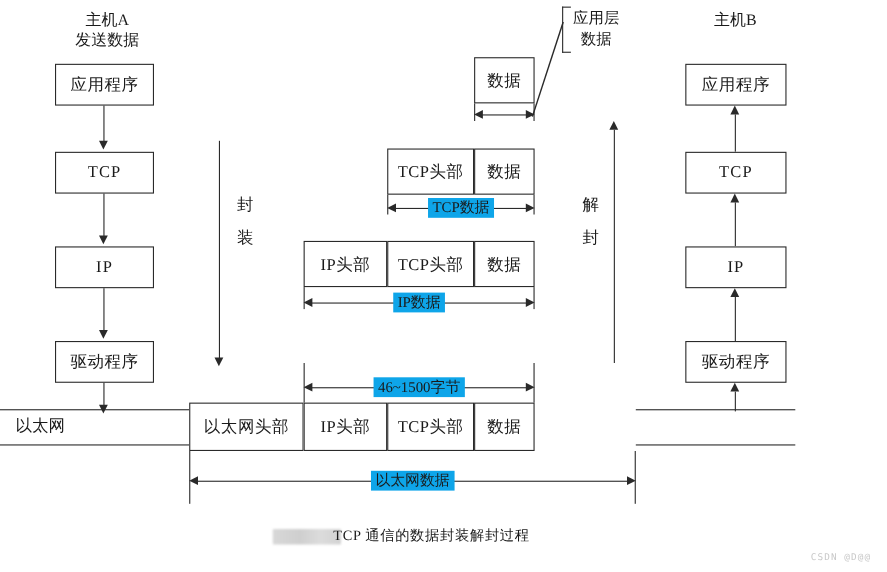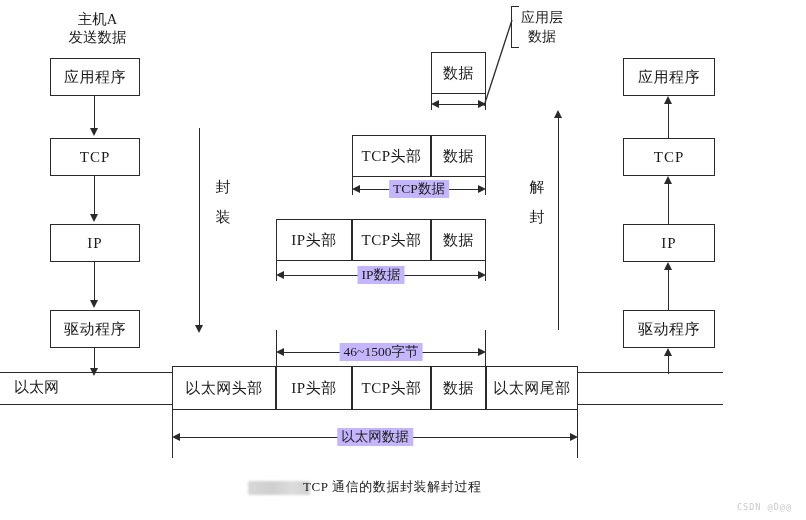--- a/index.html
+++ b/index.html
@@ -46,21 +46,21 @@
     font-size:15px;
     line-height:30px;
     text-align:center;
     width:18px;
     white-space:normal;
   }
   
   .spanlabel{
     position:absolute;
     font-size:13.5px;
-    background:#c4b5fd;
+    background:#0ea5e9;
     padding:0 4px;
     white-space:nowrap;
     transform:translate(-50%,-50%);
     text-align:center;
   }
   .tick{position:absolute;width:1.2px;background:#2a2a2a;}
   
   .callout{
     position:absolute;
     font-size:14px;
@@ -197,39 +197,37 @@
   </div>
   <div class="box" style="left:276px;top:366px;width:76px;height:44px;">
     <span>IP头部</span>
   </div>
   <div class="box" style="left:352px;top:366px;width:79px;height:44px;">
     <span>TCP头部</span>
   </div>
   <div class="box" style="left:431px;top:366px;width:55px;height:44px;">
     <span>数据</span>
   </div>
-  <div class="box" style="left:486px;top:366px;width:92px;height:44px;">
-    <span>以太网尾部</span>
-  </div>
 
   <div class="tick" style="left:276px;top:330px;height:36px;"></div>
   <div class="tick" style="left:485px;top:330px;height:36px;"></div>
   <div class="hline" style="left:279px;top:352px;width:204px;"></div>
   <div class="arrow-l" style="left:276px;top:348px;"></div>
   <div class="arrow-r" style="left:478px;top:348px;"></div>
   <div class="spanlabel" style="left:381px;top:352px;">46~1500字节</div>
 
   <div class="tick" style="left:172px;top:410px;height:48px;"></div>
   <div class="tick" style="left:577px;top:410px;height:48px;"></div>
   <div class="hline" style="left:175px;top:437px;width:400px;"></div>
   <div class="arrow-l" style="left:172px;top:433px;"></div>
   <div class="arrow-r" style="left:570px;top:433px;"></div>
   <div class="spanlabel" style="left:375px;top:437px;">以太网数据</div>
 
   <div class="colhead" style="left:616px;top:10px;width:105px;">
+    <div>主机B</div>
   </div>
 
   <div class="box" style="left:623px;top:58px;width:92px;height:38px;">
     <span>应用程序</span>
   </div>
   <div class="vline" style="left:668px;top:104px;height:34px;"></div>
   <div class="arrow-u" style="left:664px;top:96px;"></div>
 
   <div class="box lat" style="left:623px;top:138px;width:92px;height:38px;">
     <span>TCP</span>

